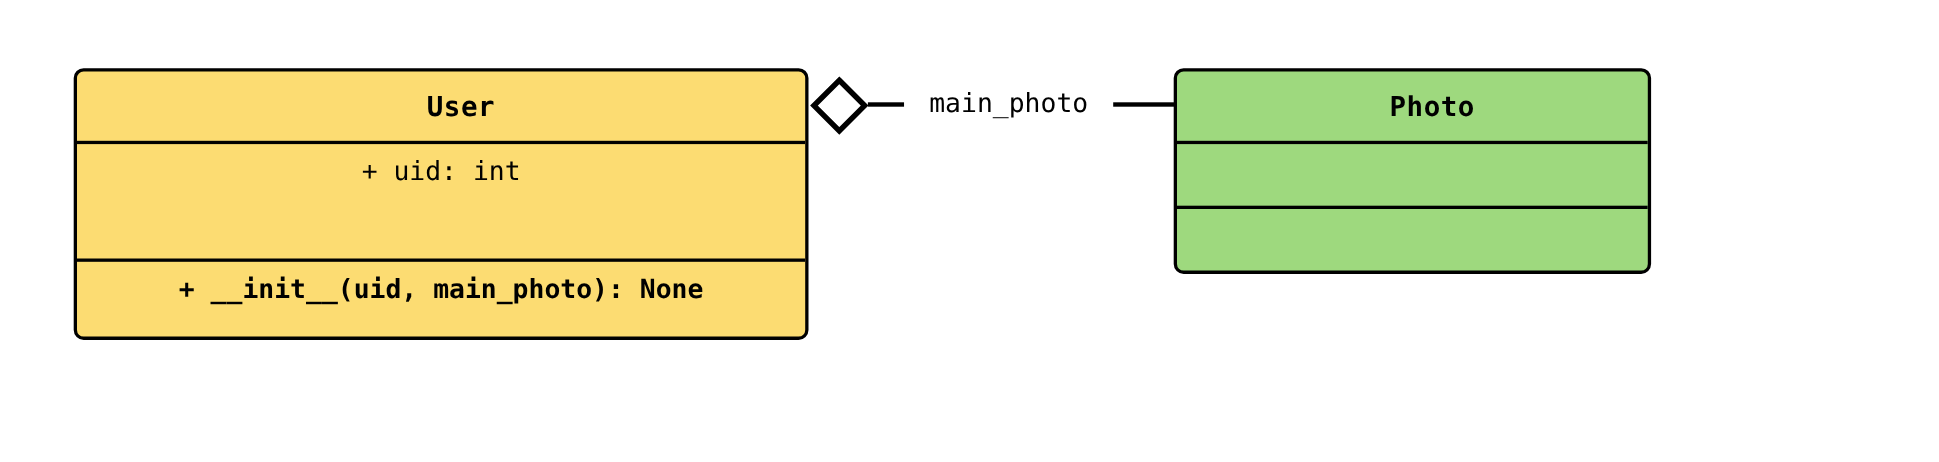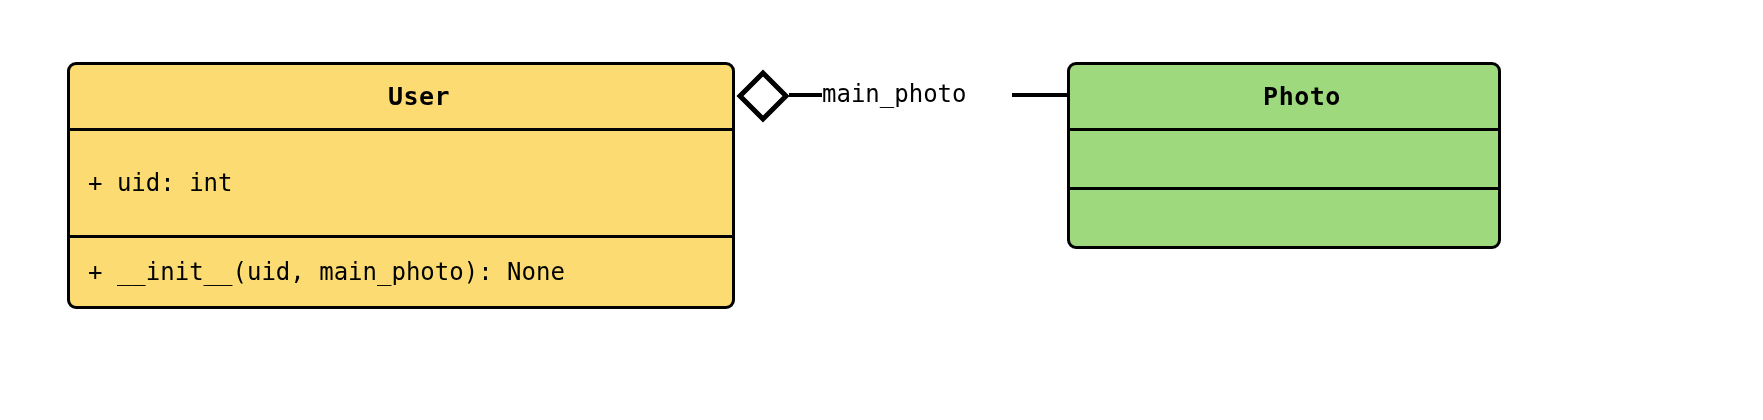--- a/index.html
+++ b/index.html
@@ -46,21 +46,21 @@
     align-items: center;
     justify-content: center;
     font-weight: bold;
     font-size: 25px;
     letter-spacing: 0.5px;
     color: #000000;
   }
   .uml-members {
     padding: 10px 18px 10px 18px;
     display: flex;
-    flex-direction: column;
+    flex-direction: row;
     justify-content: center;
   }
   .uml-member-line {
     font-size: 24px;
     line-height: 31px;
     color: #000000;
     white-space: pre;
   }
   .uml-member-line .type-ref {
     font-weight: bold;
@@ -69,21 +69,21 @@
   
   #class-user {
     left: 67px;
     top: 62px;
     width: 668px;
     height: 247px;
     background: #FCDC72;
   }
   #class-user .uml-title { height: 63px; }
   #class-user .uml-attrs { height: 107px; }
-  #class-user .uml-methods { height: 71px; }
+  #class-user .uml-methods { height: 71px; font-weight: bold; }
 
   
   #class-photo {
     left: 1067px;
     top: 62px;
     width: 434px;
     height: 187px;
     background: #9ED97E;
   }
   #class-photo .uml-title { height: 63px; }
@@ -111,20 +111,21 @@
     left: 735px;
     top: 68px;
     width: 56px;
     height: 56px;
   }
   #edge-label {
     position: absolute;
     left: 822px;
     top: 80px;
     width: 190px;
+    text-align: center;
     font-size: 24px;
     line-height: 28px;
     color: #000000;
     white-space: pre;
     background: #ffffff;
   }
 </style>
 </head>
 <body>
 

